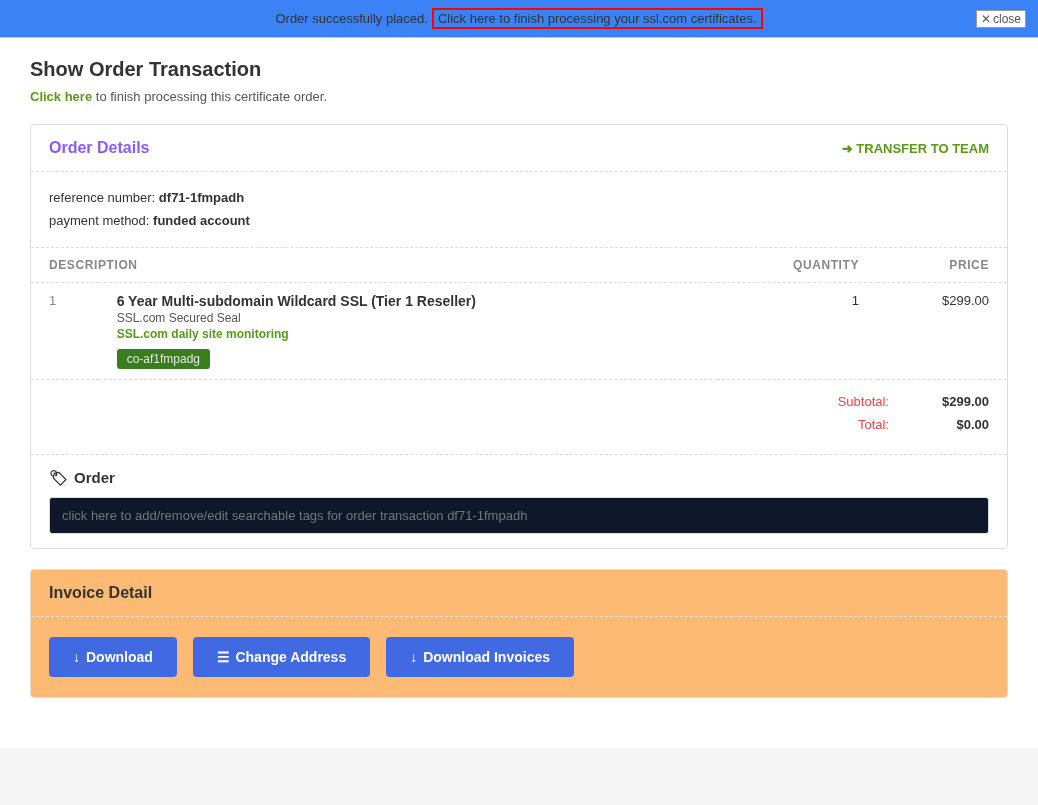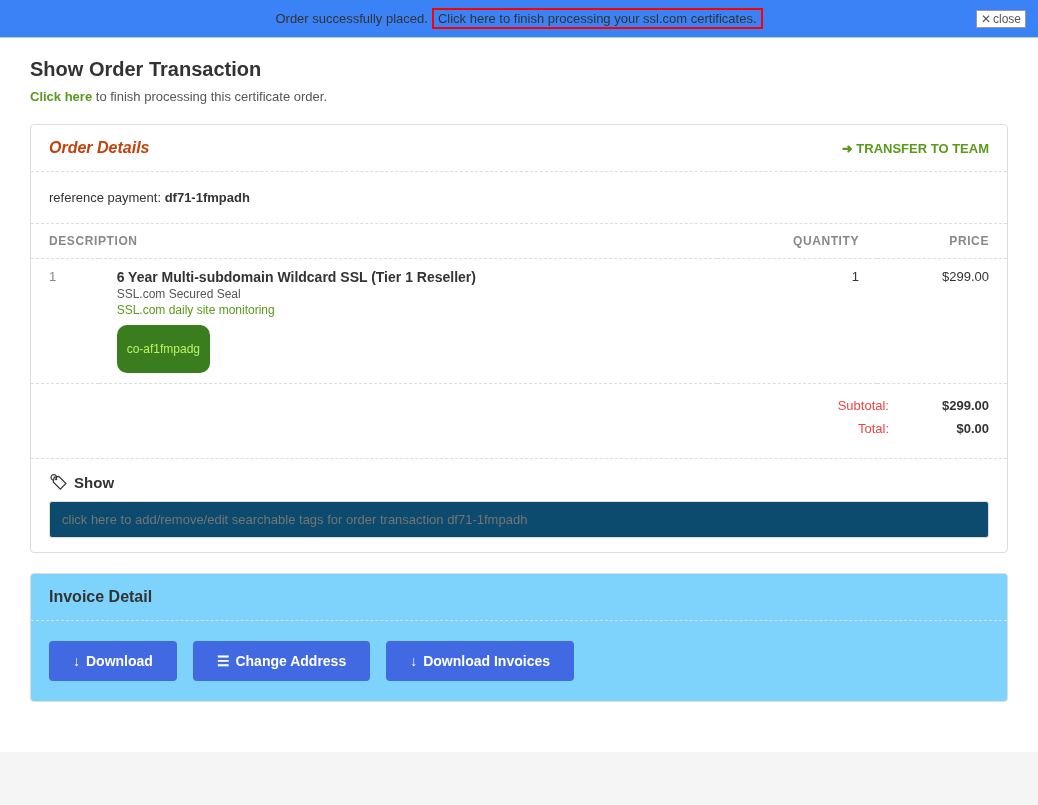--- a/index.html
+++ b/index.html
@@ -91,22 +91,21 @@
       padding: 14px 18px;
       display: flex;
       align-items: center;
       justify-content: space-between;
       border-bottom: 1px dashed #ddd;
     }
 
     .card-header-title {
       font-size: 16px;
       font-weight: bold;
-      color: #c2410c;
-      font-style: italic;
+      color: #8b5cf6;
     }
 
     .transfer-link {
       color: #5a9a1a;
       font-size: 13px;
       font-weight: bold;
       cursor: pointer;
       text-decoration: none;
       display: flex;
       align-items: center;
@@ -169,28 +168,29 @@
     .item-sub {
       font-size: 12px;
       color: #555;
       margin-top: 2px;
     }
     .item-link {
       font-size: 12px;
       color: #5a9a1a;
       cursor: pointer;
       margin-top: 2px;
+      font-weight: bold;
     }
     .item-badge {
       display: inline-block;
       background: #3a7d1e;
-      color: #bef264;
-      font-size: 12px;
-      padding: 17px 10px;
-      border-radius: 10px;
+      color: #e5e5e5;
+      font-size: 12px;
+      padding: 3px 10px;
+      border-radius: 3px;
       margin-top: 8px;
     }
 
     .qty-cell {
       text-align: right;
       font-size: 13px;
     }
     .price-cell {
       text-align: right;
       font-size: 13px;
@@ -234,29 +234,29 @@
       gap: 6px;
       margin-bottom: 10px;
     }
     .tags-input {
       width: 100%;
       padding: 10px 12px;
       border: 1px solid #ddd;
       border-radius: 3px;
       font-size: 13px;
       color: #aaa;
-      background: #0c4a6e;
+      background: #0f172a;
       cursor: pointer;
     }
 
     
     .invoice-card {
       border: 1px solid #ddd;
       border-radius: 4px;
-      background: #7dd3fc;
+      background: #fdba74;
       margin-bottom: 20px;
     }
     .invoice-header {
       padding: 14px 18px;
       border-bottom: 1px dashed #ddd;
       font-size: 16px;
       font-weight: bold;
       color: #333;
     }
     .invoice-body {
@@ -307,22 +307,26 @@
   </div>
 
   <div class="card">
     <div class="card-header">
       <span class="card-header-title">Order Details</span>
       <a class="transfer-link">➜ TRANSFER TO TEAM</a>
     </div>
 
     <div class="order-meta">
       <div>
-        <span>reference payment:</span>
+        <span>reference number:</span>
         <span class="value">df71-1fmpadh</span>
+      </div>
+      <div>
+        <span>payment method:</span>
+        <span class="value">funded account</span>
       </div>
     </div>
 
     <table class="order-table">
       <thead>
         <tr>
           <th colspan="2">DESCRIPTION</th>
           <th class="right">QUANTITY</th>
           <th class="right">PRICE</th>
         </tr>
@@ -349,21 +353,21 @@
       </div>
       <div class="total-row">
         <span class="total-label">Total:</span>
         <span class="total-value">$0.00</span>
       </div>
     </div>
 
     <div class="tags-section">
       <div class="tags-header">
         <span>🏷</span>
-        <span>Show</span>
+        <span>Order</span>
       </div>
       <input class="tags-input" type="text" placeholder="click here to add/remove/edit searchable tags for order transaction df71-1fmpadh" style="">
     </div>
   </div>
 
   <div class="invoice-card">
     <div class="invoice-header">Invoice Detail</div>
     <div class="invoice-body">
       <button class="btn-blue">
         <span class="arrow-down">↓</span>

